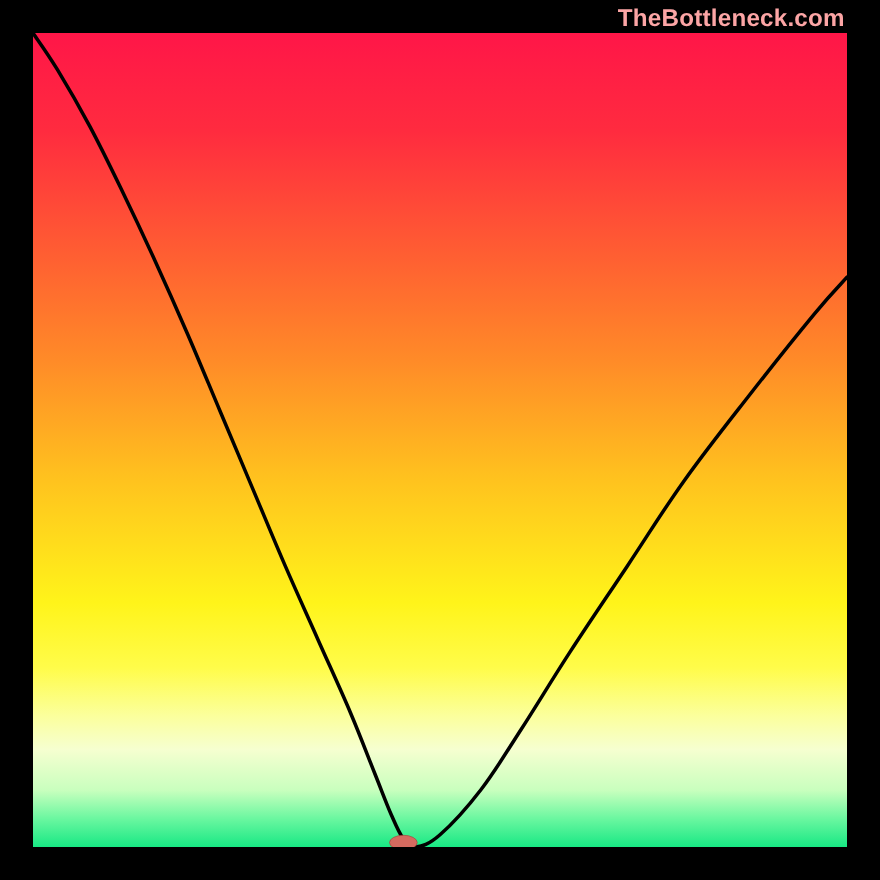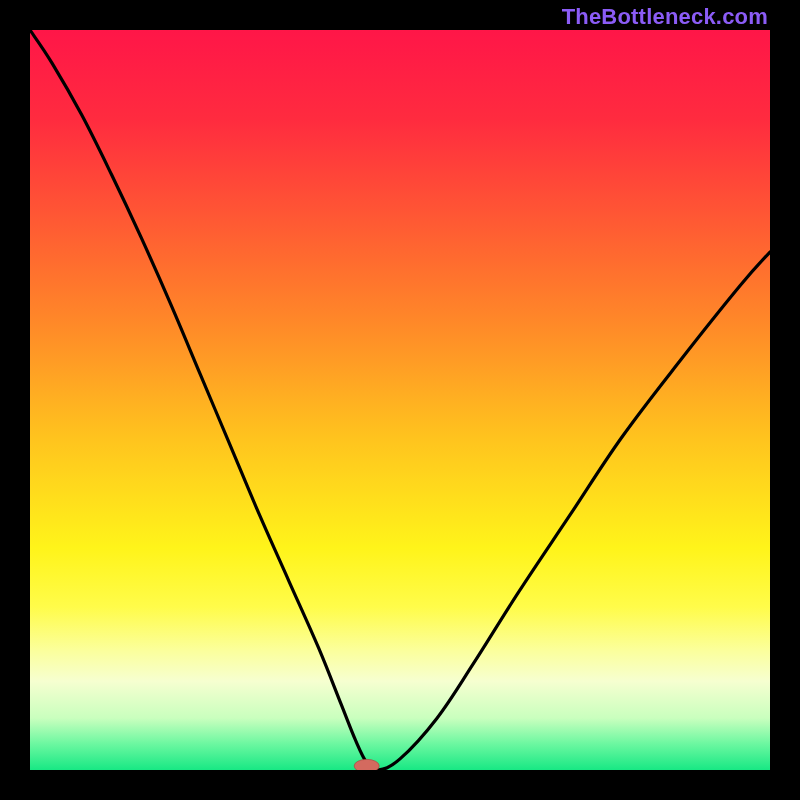--- a/index.html
+++ b/index.html
@@ -25,21 +25,21 @@
     width: 740px;
     height: 740px;
   }
   .attribution {
     position: absolute;
     top: 4px;
     right: 32px;
     font-family: Arial, Helvetica, sans-serif;
     font-size: 22px;
     font-weight: bold;
-    color: #8b5cf6;
+    color: #fca5a5;
     letter-spacing: 0.2px;
     user-select: none;
   }
   .curve-svg {
     position: absolute;
     left: 30px;
     top: 30px;
     width: 740px;
     height: 740px;
     pointer-events: none;

